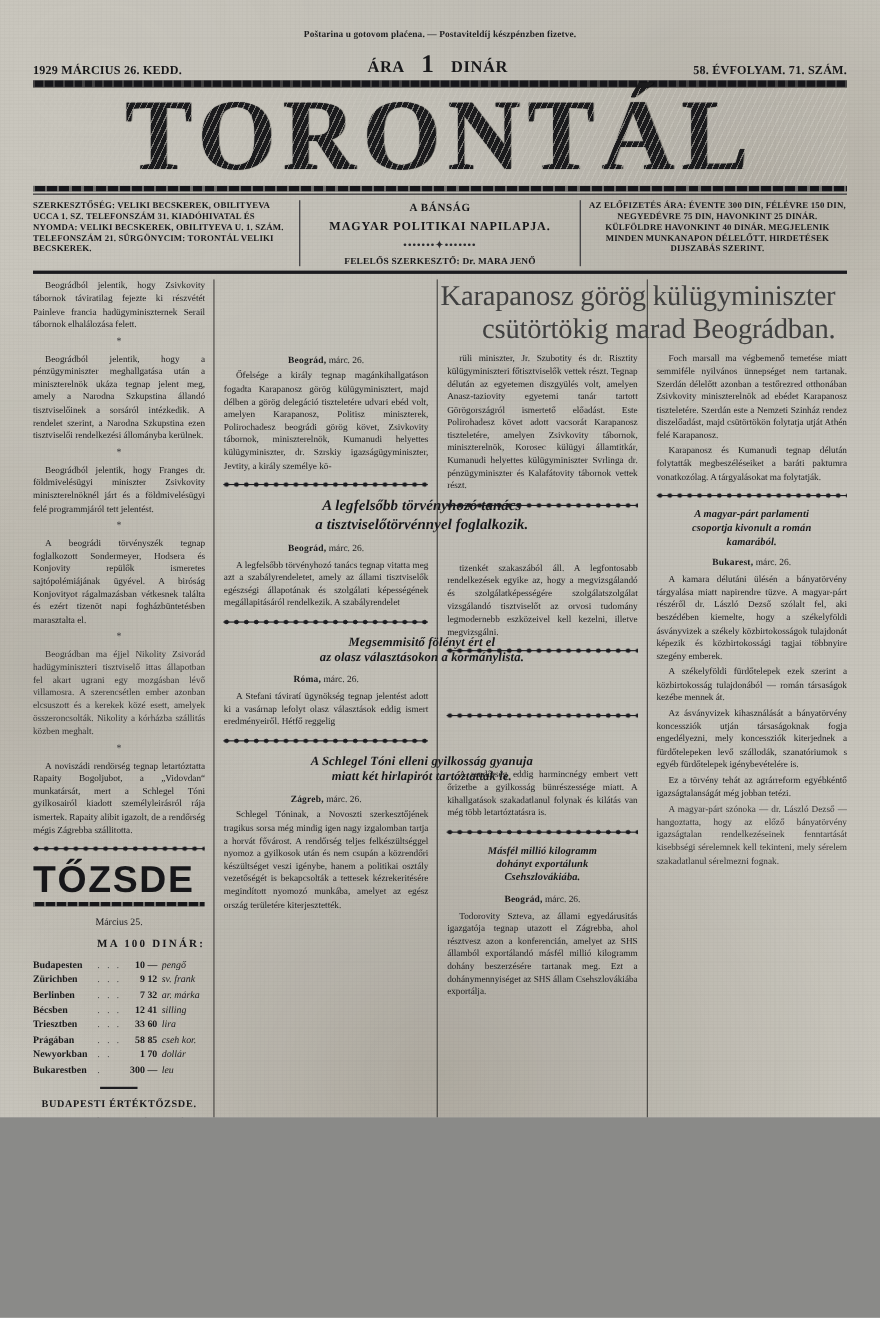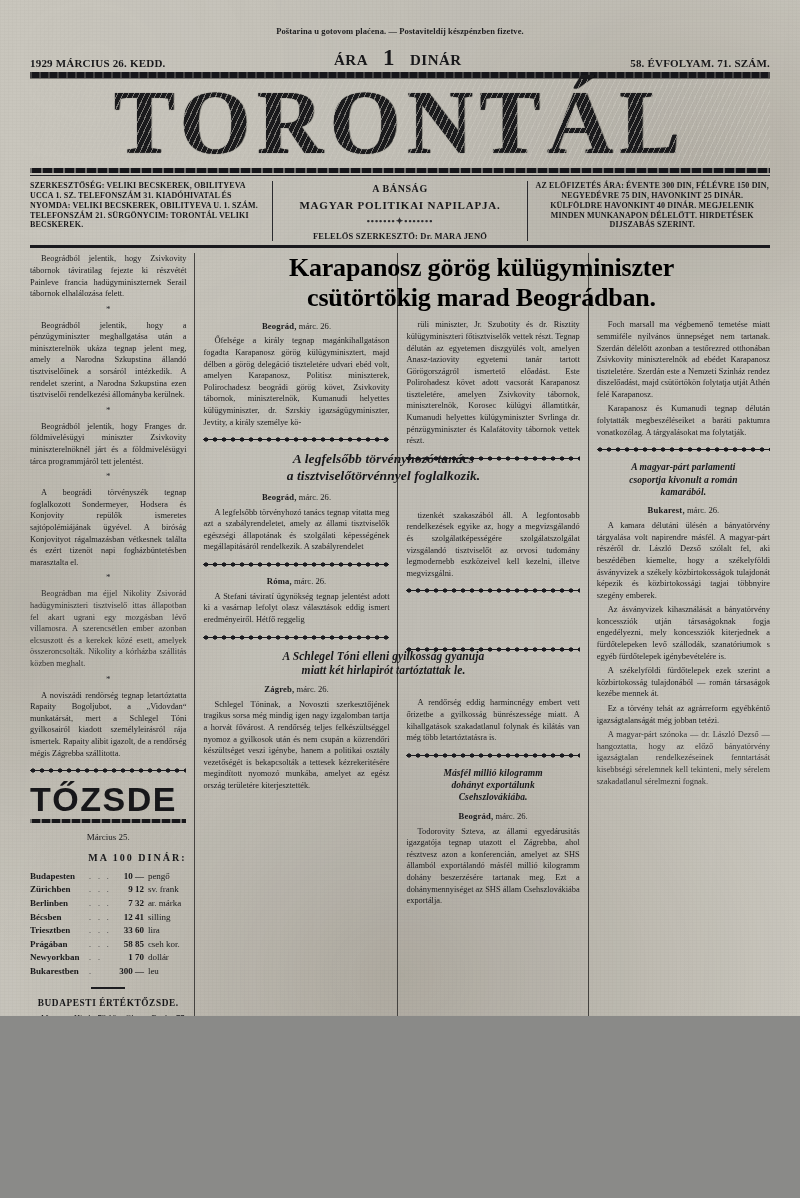--- a/index.html
+++ b/index.html
@@ -182,27 +182,27 @@
   .star-sep {
     text-align: center;
     font-size: 9px;
     line-height: 1;
     margin: 5px 0 6px 0;
     color: #2a2a2e;
   }
 
   
   .lead-head {
-    text-align: center;
+    text-align: right;
     font-size: 26px;
     line-height: 1.14;
-    font-weight: bold;
+    font-weight: normal;
     letter-spacing: -.2px;
     margin: 0 0 8px 0;
-    color: #000000;
+    color: #404040;
   }
   .lead-head .l2 { display: block; }
   .dateline {
     text-align: center;
     font-size: 8.6px;
     margin-bottom: 3px;
   }
   .dateline b { letter-spacing: .2px; }
 
   
@@ -277,21 +277,21 @@
     vertical-align: baseline;
   }
   table.rates td.city { font-weight: bold; white-space: nowrap; }
   table.rates td.dots { color:#2c2c30; font-size:8px; letter-spacing:2.4px; text-align:left; padding-left:2px;}
   table.rates td.val {
     text-align: right;
     font-weight: bold;
     white-space: nowrap;
     padding-right: 4px;
   }
-  table.rates td.cur { white-space: nowrap; }
+  table.rates td.cur { white-space: nowrap; font-style: italic; }
   .small-rule {
     width: 34px;
     height: 2px;
     background: #1c1c20;
     margin: 9px auto 8px auto;
   }
   .bet-title {
     text-align: center;
     font-size: 9.3px;
     font-weight: bold;
@@ -349,21 +349,21 @@
           <p>Beográdból jelentik, hogy Zsivkovity tábornok táviratilag fejezte ki részvétét Painleve francia hadügyminiszternek Serail tábornok elhalálozása felett.</p>
         </div>
         <div class="star-sep">*</div>
 
         <div class="news-brief">
           <p>Beográdból jelentik, hogy a pénzügyminiszter meghallgatása után a miniszterelnök ukáza tegnap jelent meg, amely a Narodna Szkupstina állandó tisztviselőinek a sorsáról intézkedik. A rendelet szerint, a Narodna Szkupstina ezen tisztviselői rendelkezési állományba kerülnek.</p>
         </div>
         <div class="star-sep">*</div>
 
         <div class="news-brief">
-          <p>Beográdból jelentik, hogy Franges dr. földmivelésügyi miniszter Zsivkovity miniszterelnöknél járt és a földmivelésügyi tárca programmjáról tett jelentést.</p>
+          <p>Beográdból jelentik, hogy Franges dr. földmivelésügyi miniszter Zsivkovity miniszterelnöknél járt és a földmivelésügyi felé programmjáról tett jelentést.</p>
         </div>
         <div class="star-sep">*</div>
 
         <div class="news-brief">
           <p>A beográdi törvényszék tegnap foglalkozott Sondermeyer, Hodsera és Konjovity repülők ismeretes sajtópolémiájának ügyével. A biróság Konjovityot rágalmazásban vétkesnek találta és ezért tizenöt napi fogházbüntetésben marasztalta el.</p>
         </div>
         <div class="star-sep">*</div>
 
         <div class="news-brief fade-low">
           <p>Beográdban ma éjjel Nikolity Zsivorád hadügyminiszteri tisztviselő ittas állapotban fel akart ugrani egy mozgásban lévő villamosra. A szerencsétlen ember azonban elcsuszott és a kerekek közé esett, amelyek összeroncsolták. Nikolity a kórházba szállitás közben meghalt.</p>
@@ -467,20 +467,24 @@
           <span>a tisztviselőtörvénnyel foglalkozik.</span>
         </div>
         <div class="dateline">
           <b>Beográd,</b>
           <span>márc. 26.</span>
         </div>
         <p>A legfelsőbb törvényhozó tanács tegnap vitatta meg azt a szabályrendeletet, amely az állami tisztviselők egészségi állapotának és szolgálati képességének megállapitásáról rendelkezik. A szabályrendelet</p>
 
         <div class="orn-rule"></div>
 
+        <div class="sec-head small" style="width:360px;">
+          <span>Megsemmisitő fölényt ért el</span><br>
+          <span>az olasz választásokon a kormánylista.</span>
+        </div>
         <div class="dateline">
           <b>Róma,</b>
           <span>márc. 26.</span>
         </div>
         <p>A Stefani táviratí ügynökség tegnap jelentést adott ki a vasárnap lefolyt olasz választások eddig ismert eredményeiről. Hétfő reggelig</p>
 
         <div class="orn-rule"></div>
 
         <div class="sec-head small" style="width:360px;">
           <span>A Schlegel Tóni elleni gyilkosság gyanuja</span><br>
@@ -531,22 +535,22 @@
 
         <div class="sec-head tiny">
           <span>A magyar-párt parlamenti</span><br>
           <span>csoportja kivonult a román</span><br>
           <span>kamarából.</span>
         </div>
         <div class="dateline">
           <b>Bukarest,</b>
           <span>márc. 26.</span>
         </div>
-        <p>A kamara délutáni ülésén a bányatörvény tárgyalása volt napirendre másfél. A magyar-párt részéről dr. László Dezső szólalt fel, aki beszédében kiemelte, hogy a székelyföldi ásványvizek a székely közbirtokosságok tulajdonát képezik és közbirtokossági tagjai többnyire szegény emberek.</p>
+        <p>A kamara délutáni ülésén a bányatörvény tárgyalása miatt napirendre tüzve. A magyar-párt részéről dr. László Dezső szólalt fel, aki beszédében kiemelte, hogy a székelyföldi ásványvizek a székely közbirtokosságok tulajdonát képezik és közbirtokossági tagjai többnyire szegény emberek.</p>
+        <p>A székelyföldi fürdőtelepek ezek szerint a közbirtokosság tulajdonából — román társaságok kezébe mennek át.</p>
         <p>Az ásványvizek kihasználását a bányatörvény koncessziók utján társaságoknak fogja engedélyezni, mely koncessziók kiterjednek a fürdőtelepeken levő szállodák, szanatóriumok s egyéb fürdőtelepek igénybevételére is.</p>
-        <p>A székelyföldi fürdőtelepek ezek szerint a közbirtokosság tulajdonából — román társaságok kezébe mennek át.</p>
         <p>Ez a törvény tehát az agrárreform egyébkéntő igazságtalanságát még jobban tetézi.</p>
         <p class="fade-low">A magyar-párt szónoka — dr. László Dezső — hangoztatta, hogy az előző bányatörvény igazságtalan rendelkezéseinek fenntartását kisebbségi sérelemnek kell tekinteni, mely sérelem szakadatlanul sérelmezni fognak.</p>
       </div>
 
     </div>
   </div>
 </div>
 
 </body></html>

